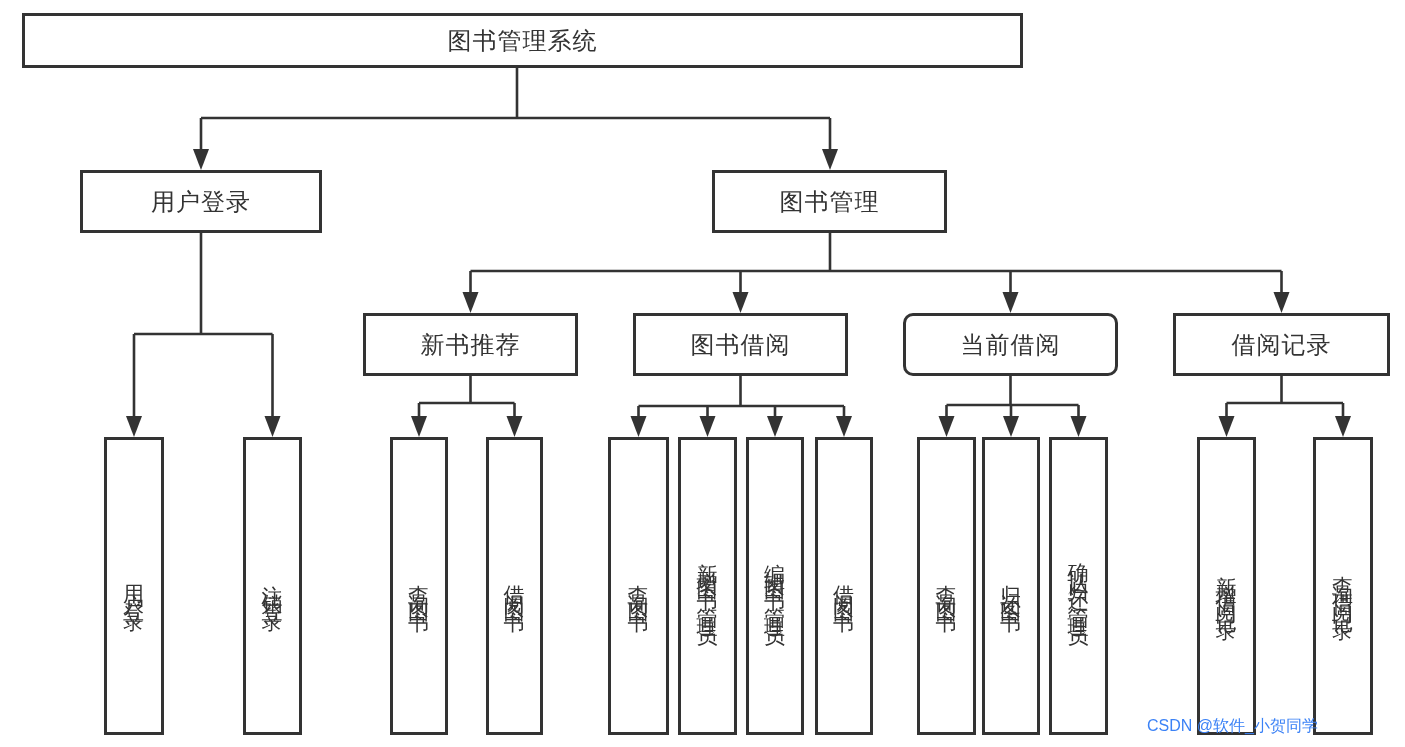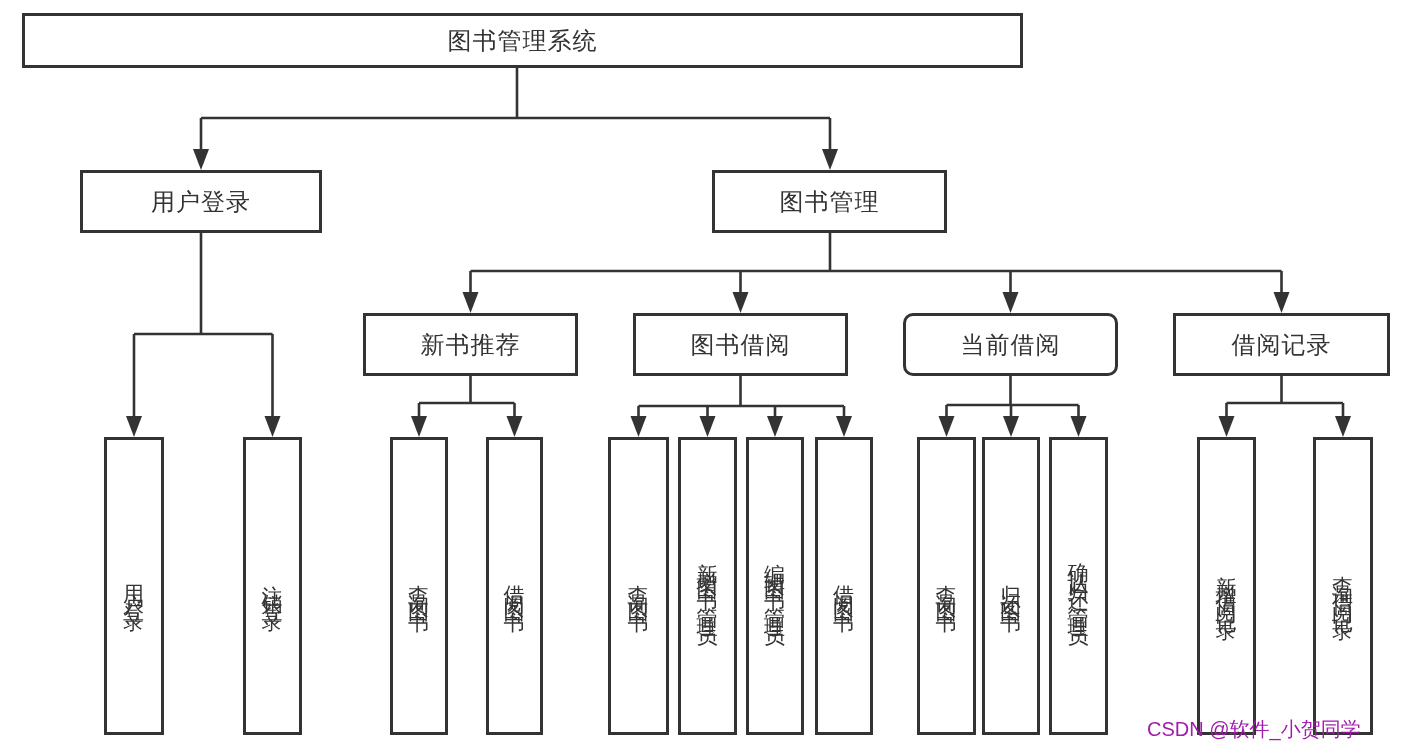--- a/index.html
+++ b/index.html
@@ -52,22 +52,22 @@
     color: #333333;
     font-size: 21px;
     letter-spacing: 9px;
     line-height: 1;
     white-space: nowrap;
   }
   .watermark {
     position: absolute;
     left: 1147px;
     top: 716px;
-    font-size: 20px;
-    color: #a21caf;
+    font-size: 16px;
+    color: #3b82f6;
     white-space: nowrap;
   }
 </style>
 </head>
 <body>
 
 <div class="canvas">
 
   <svg class="wires" viewBox="0 0 1405 747" xmlns="http://www.w3.org/2000/svg" aria-hidden="true">
     <path fill="none" stroke="#333333" stroke-width="2.6" d="M517,68 L517,118 M201,118 L830,118 M201,118 L201,152 M830,118 L830,152

